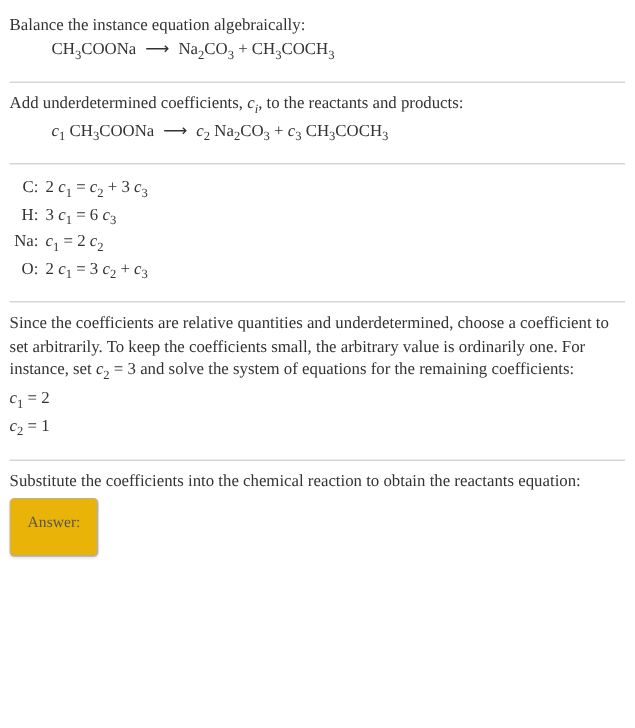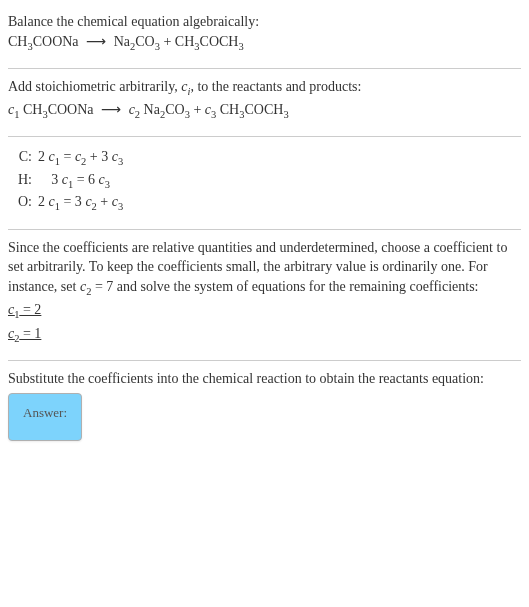--- a/index.html
+++ b/index.html
@@ -16,85 +16,84 @@
   .section {
     padding: 4px 0 10px 0;
   }
   hr.divider {
     border: none;
     border-top: 1px solid #ccc;
     margin: 4px 0;
   }
   .chem {
     font-family: Georgia, serif;
+    margin-left: 35px;
   }
   sub {
     font-size: 0.75em;
     vertical-align: sub;
   }
   .italic {
     font-style: italic;
   }
   .arrow {
     padding: 0 4px;
   }
   table.atom-table {
     border-collapse: collapse;
     margin-top: 2px;
   }
   table.atom-table td {
     padding: 0 6px 0 0;
     vertical-align: top;
-    text-align: center;
   }
   table.atom-table td.label {
     text-align: right;
     padding-right: 6px;
     min-width: 24px;
   }
   .answer-box {
     border: 1px solid #b0b0b0;
     border-radius: 4px;
-    background: #7dd3fc;
+    background: #eab308;
     padding: 10px 14px 12px 14px;
     display: inline-block;
     margin-top: 4px;
     box-shadow: 0 1px 2px rgba(0,0,0,0.08);
     text-align: right;
   }
   .answer-label {
     font-size: 13px;
     color: #555;
     margin-bottom: 6px;
   }
   .answer-eq {
     padding-left: 18px;
   }
   .coeffs {
     line-height: 1.5;
-    text-decoration: underline;
   }
 </style>
 </head>
 <body>
 
 <div class="section">
-  <div>Balance the chemical equation algebraically:</div>
+  <div>Balance the instance equation algebraically:</div>
   <div class="chem">
     <span><span>CH</span><sub>3</sub><span>COONa</span></span>
     <span class="arrow">⟶</span>
     <span><span>Na</span><sub>2</sub><span>CO</span><sub>3</sub></span><span> + </span><span><span>CH</span><sub>3</sub><span>COCH</span><sub>3</sub></span>
   </div>
 </div>
 
 <hr class="divider">
 
 <div class="section">
   <div>
-    <span>Add stoichiometric arbitrarily, </span><span class="italic">c</span><sub class="italic">i</sub><span>, to the reactants and products:</span>
+    <span>Add underdetermined coefficients, </span><span class="italic">c</span><sub class="italic">i</sub><span>, to the reactants and products:</span>
   </div>
   <div class="chem">
     <span class="italic">c</span><sub>1</sub><span> </span><span>CH</span><sub>3</sub><span>COONa</span>
     <span class="arrow">⟶</span>
     <span class="italic">c</span><sub>2</sub><span> </span><span>Na</span><sub>2</sub><span>CO</span><sub>3</sub><span> + </span><span class="italic">c</span><sub>3</sub><span> </span><span>CH</span><sub>3</sub><span>COCH</span><sub>3</sub>
   </div>
 </div>
 
 <hr class="divider">
 
@@ -103,32 +102,36 @@
     <tbody>
         <tr>
       <td class="label">C:</td>
       <td><span>2 </span><span class="italic">c</span><sub>1</sub><span> = </span><span class="italic">c</span><sub>2</sub><span> + 3 </span><span class="italic">c</span><sub>3</sub></td>
     </tr>
     <tr>
       <td class="label">H:</td>
       <td><span>3 </span><span class="italic">c</span><sub>1</sub><span> = 6 </span><span class="italic">c</span><sub>3</sub></td>
     </tr>
     <tr>
+      <td class="label">Na:</td>
+      <td><span class="italic">c</span><sub>1</sub><span> = 2 </span><span class="italic">c</span><sub>2</sub></td>
+    </tr>
+    <tr>
       <td class="label">O:</td>
       <td><span>2 </span><span class="italic">c</span><sub>1</sub><span> = 3 </span><span class="italic">c</span><sub>2</sub><span> + </span><span class="italic">c</span><sub>3</sub></td>
     </tr>
   </tbody>
     </table>
 </div>
 
 <hr class="divider">
 
 <div class="section">
   <div>
-    <span>Since the coefficients are relative quantities and underdetermined, choose a coefficient to set arbitrarily. To keep the coefficients small, the arbitrary value is ordinarily one. For instance, set </span><span class="italic">c</span><sub>2</sub><span> = 7 and solve the system of equations for the remaining coefficients:</span>
+    <span>Since the coefficients are relative quantities and underdetermined, choose a coefficient to set arbitrarily. To keep the coefficients small, the arbitrary value is ordinarily one. For instance, set </span><span class="italic">c</span><sub>2</sub><span> = 3 and solve the system of equations for the remaining coefficients:</span>
   </div>
   <div class="coeffs">
     <div><span class="italic">c</span><sub>1</sub><span> = 2</span></div>
     <div><span class="italic">c</span><sub>2</sub><span> = 1</span></div>
   </div>
 </div>
 
 <hr class="divider">
 
 <div class="section">

